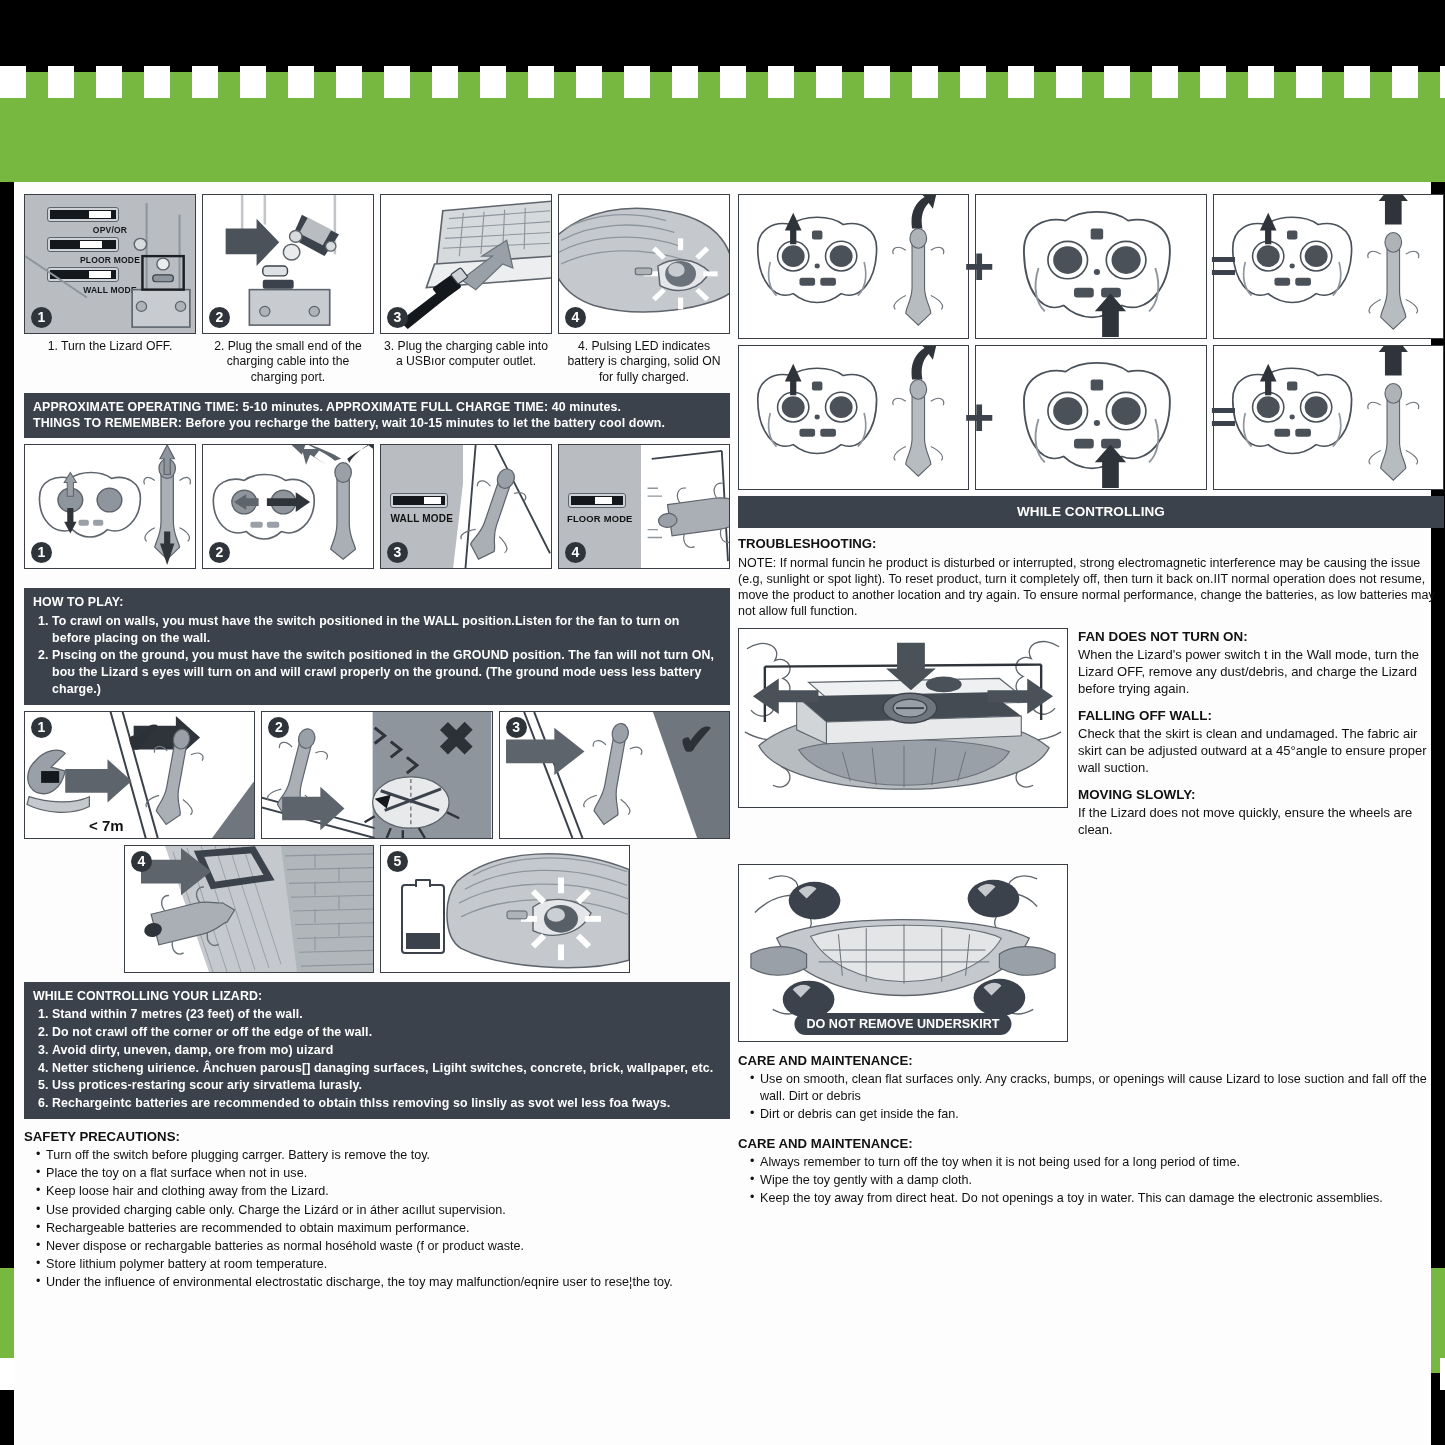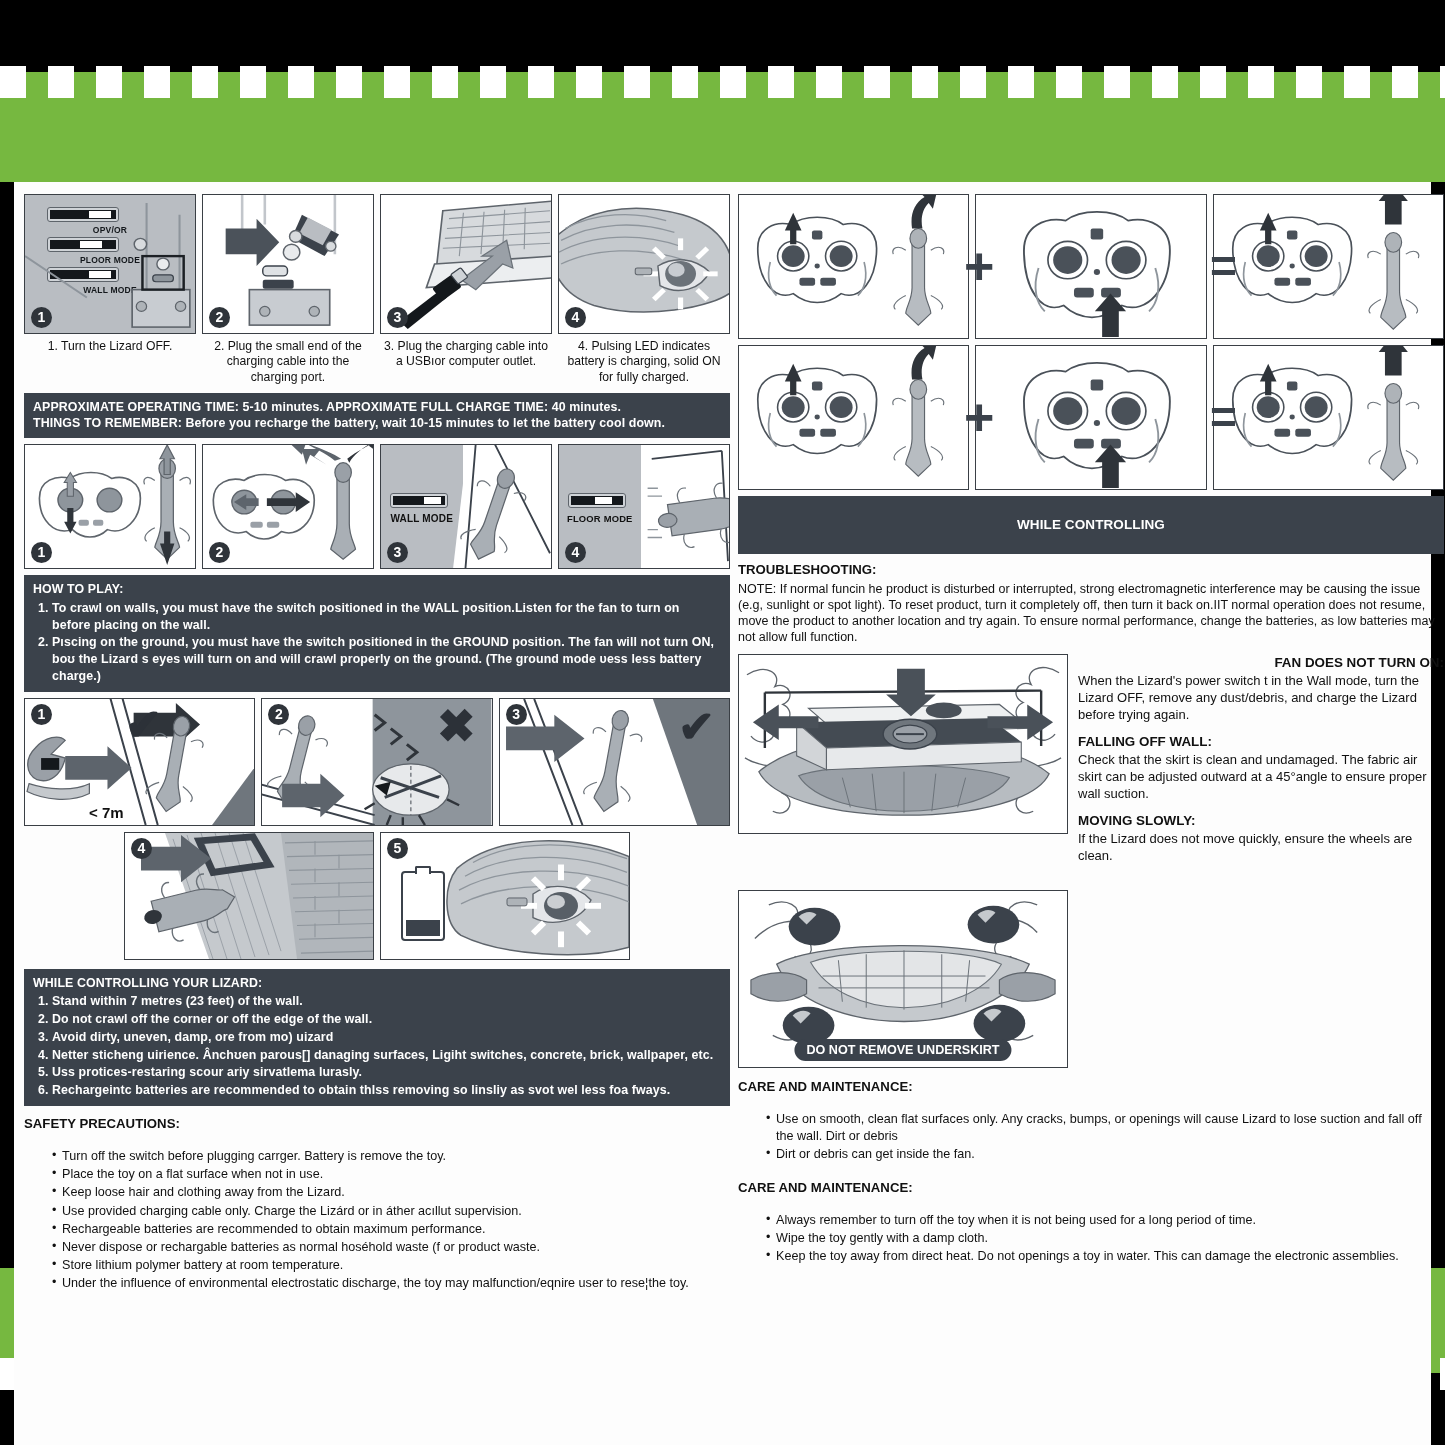--- a/index.html
+++ b/index.html
@@ -48,36 +48,36 @@
   .cap {
     font-size:12.2px; color:#111; text-align:center; line-height:1.25;
     padding:5px 2px 0 2px;
   }
 
   
   .darkbar {
     background:#3b424b; color:#fff; padding:6px 9px;
     font-size:12.4px; font-weight:bold; line-height:1.35; letter-spacing:.1px;
   }
-  .darkbar.center { text-align:center; font-size:13.5px; padding:20px; }
+  .darkbar.center { text-align:center; font-size:13.5px; padding:7px; }
   .darkbar ol { margin:2px 0 0 0; padding-left:19px; }
   .darkbar li { margin:1px 0; }
   .darkbar .ttl { display:block; }
 
   
   .txt { font-size:12.6px; color:#111; line-height:1.32; }
   .txt h4 { margin:0 0 2px 0; font-size:13.2px; font-weight:bold; }
-  .txt ul { margin:16px; padding-left:13px; list-style:none; }
+  .txt ul { margin:0; padding-left:13px; list-style:none; }
   .txt ul li { position:relative; padding-left:9px; margin:1.5px 0; }
   .txt ul li:before { content:"\2022"; position:absolute; left:-1px; top:-1px; }
   .txt p { margin:0 0 3px 0; }
 
   .tsblock h4 { font-size:13.4px; margin-top:9px; }
   .tsblock p { font-size:13px; line-height:1.29; }
-  .tsblock .first { margin-top:0;text-align:right; }
+  .tsblock .first { margin-top:0; }
 
   
   .ill { position:absolute; inset:0; }
   .swpanel { background:#b9bdc2; }
   .swlbl {
     position:absolute; font-size:8.5px; font-weight:bold; color:#14181c;
     letter-spacing:.2px; text-align:center; width:100%;
   }
   .switchbox {
     position:absolute; background:#cfd3d7; border:1.6px solid #5e646b;
@@ -405,21 +405,21 @@
               </g>
               <g stroke="#8e959c" stroke-width="1.4">
                 <path d="M86 44 L96 44 M86 52 L100 52 M86 86 L96 86 M86 94 L100 94"></path>
               </g>
             </svg>
           </div>
           <div class="num">4</div>
         </div>
       </div>
 
-      <div class="darkbar" style="margin-top:6px">
+      <div class="darkbar" style="margin-top:19px">
         <span class="ttl">HOW TO PLAY:</span>
         <ol>
           <li>To crawl on walls, you must have the switch positioned in the WALL position.Listen for the fan to turn on before placing on the wall.</li>
           <li>Pıscing on the ground, you must have the switch positioned in the GROUND position. The fan will not turn ON, boʊ the Lizard s eyes will turn on and will crawl properly on the ground. (The ground mode ᴜess less battery charge.)</li>
         </ol>
       </div>
 
       <div class="panelrow" style="margin-top:6px">
 
         <div class="panel" style="height:128px">

